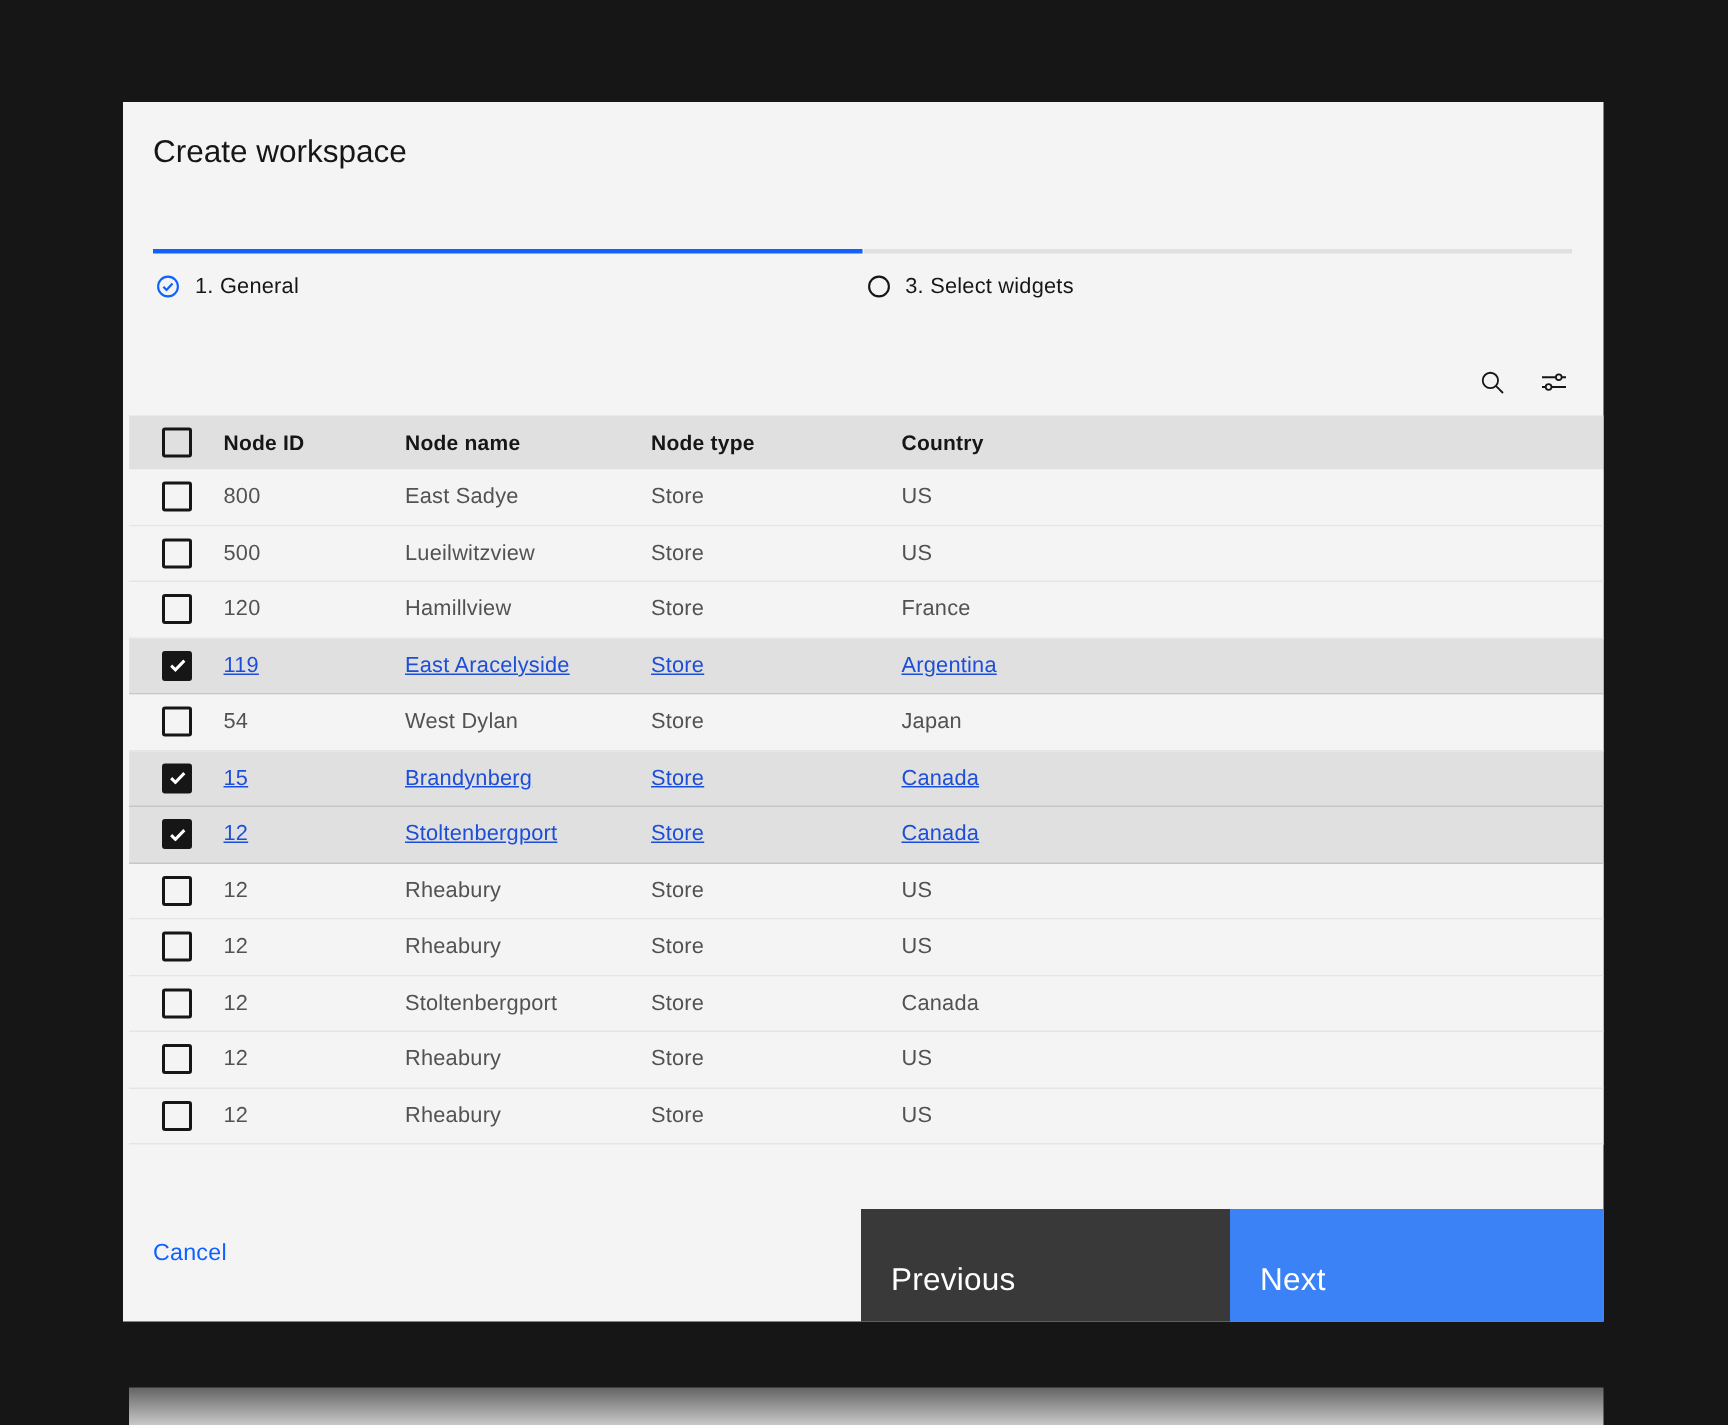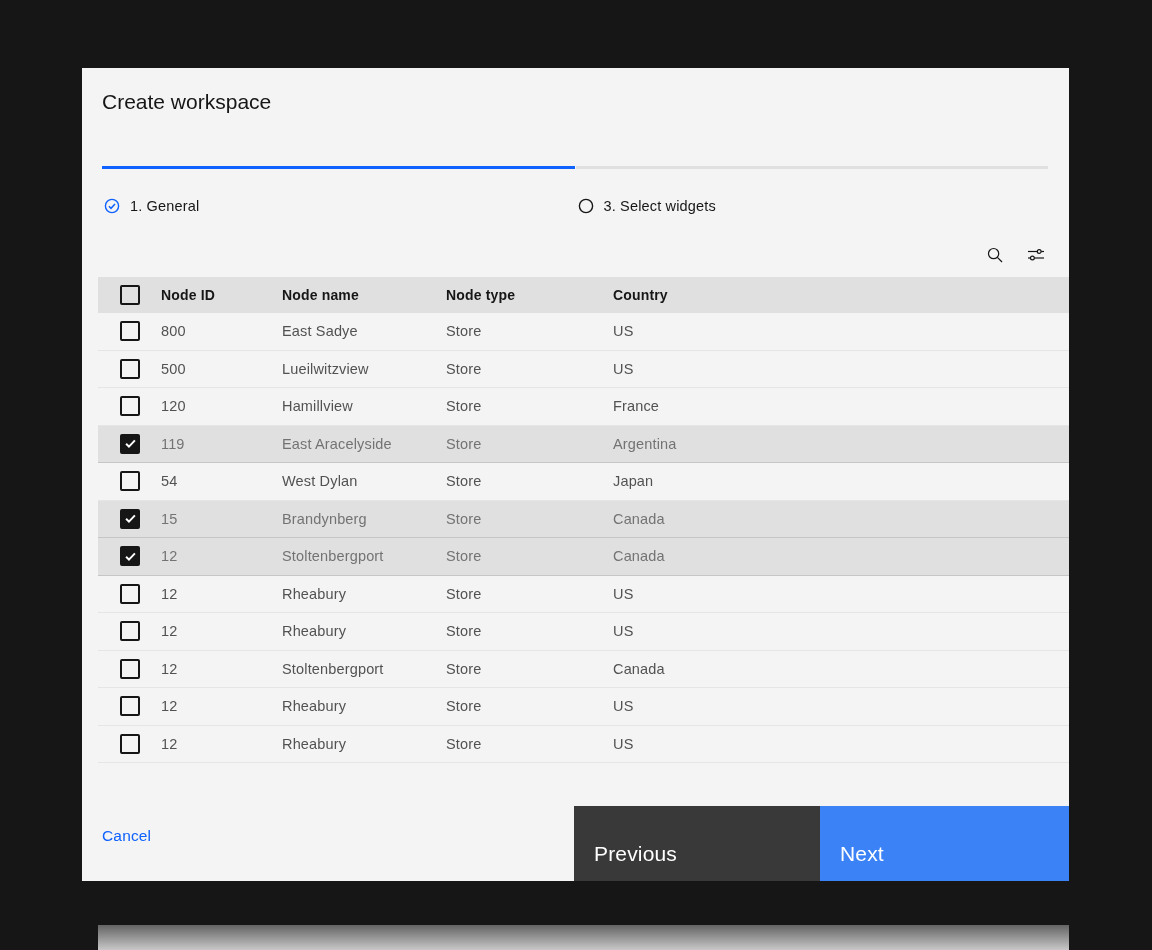--- a/index.html
+++ b/index.html
@@ -21,53 +21,53 @@
     position:absolute; left:20px; top:22px;
     font-size:21px; font-weight:400; color:#161616; letter-spacing:0;
   }
 
   
   .progress {
     position:absolute; left:20px; top:98px; width:946px;
     display:flex; column-gap:1px;
   }
   .step {
-    flex:1 1 0; border-top:3px solid #e0e0e0; padding-top:29px;
+    flex:1 1 0; border-top:3px solid #e0e0e0; padding-top:14px;
     display:flex; align-items:center; cursor:pointer;
   }
   .step.done, .step.current { border-top-color:#0f62fe; }
   .step .s-icon { width:16px; height:16px; margin-left:2px; display:inline-flex; }
   .step .s-label { margin-left:10px; font-size:14.5px; color:#161616; letter-spacing:0.16px; }
 
   
   .toolbar {
     position:absolute; left:0; right:0; top:164px; height:45px;
     display:flex; align-items:center;
   }
   .toolbar-desc { margin-left:20px; font-size:14.5px; color:#525252; letter-spacing:0.16px; }
   .toolbar-actions { margin-left:auto; margin-right:24px; display:flex; align-items:center; gap:23px; }
   .tb-icon { width:18px; height:18px; display:inline-flex; cursor:pointer; }
 
   
-  .table { position:absolute; left:16px; right:0; top:209px;border-radius:18px; }
+  .table { position:absolute; left:4px; right:0; top:209px;border-radius:18px; }
   .trow {
     display:grid;
     grid-template-columns:63px 121px 164px 167px 1fr;
     align-items:center;
     height:37.5px;
   }
   .thead {
     height:36px; background:#e0e0e0;
   }
   .thead .hcell { font-size:14px; font-weight:700; color:#161616; letter-spacing:0.16px; }
   .cb-cell { padding-left:22px; display:flex; align-items:center; }
   .row { background:#f4f4f4; border-bottom:1px solid #e5e5e5; cursor:pointer; }
   .row .cell { font-size:14.5px; color:#525252; letter-spacing:0.16px; }
   .row.selected { background:#e0e0e0; border-bottom-color:#c6c6c6; }
-  .row.selected .cell { color:#737373; }
+  .row.selected .cell { color:#1d4ed8;text-decoration:underline; }
 
   .checkbox {
     width:20px; height:20px; border:2px solid #161616; border-radius:2px;
     background:transparent; display:inline-flex; align-items:center; justify-content:center;
     cursor:pointer;
   }
   .checkbox.checked { background:#161616; border-color:#161616; }
   .checkbox svg { display:block; }
 
   .table-fade {

